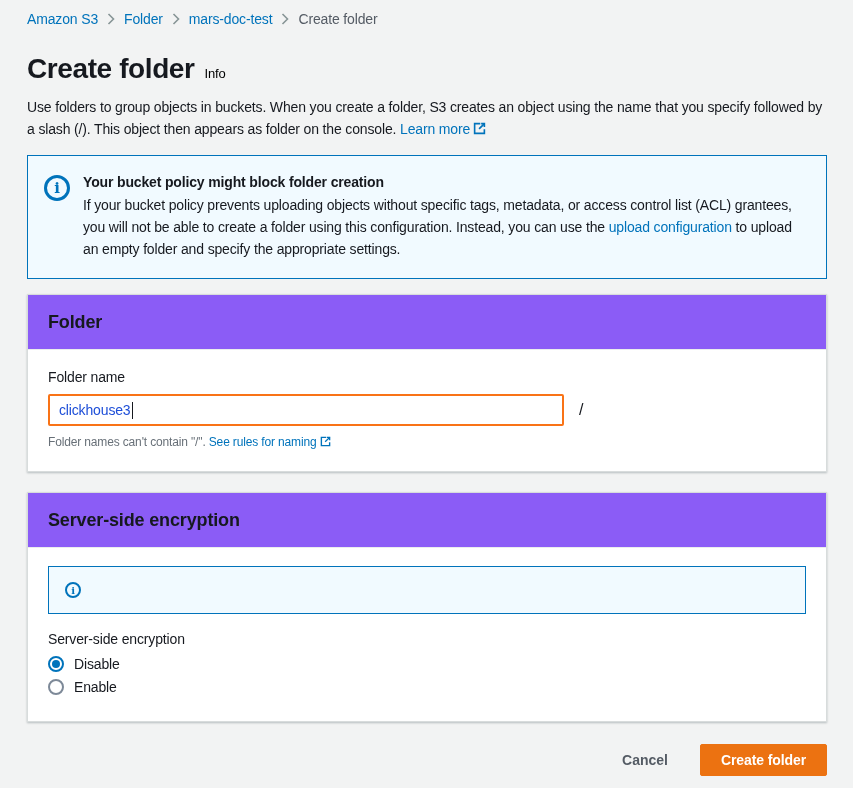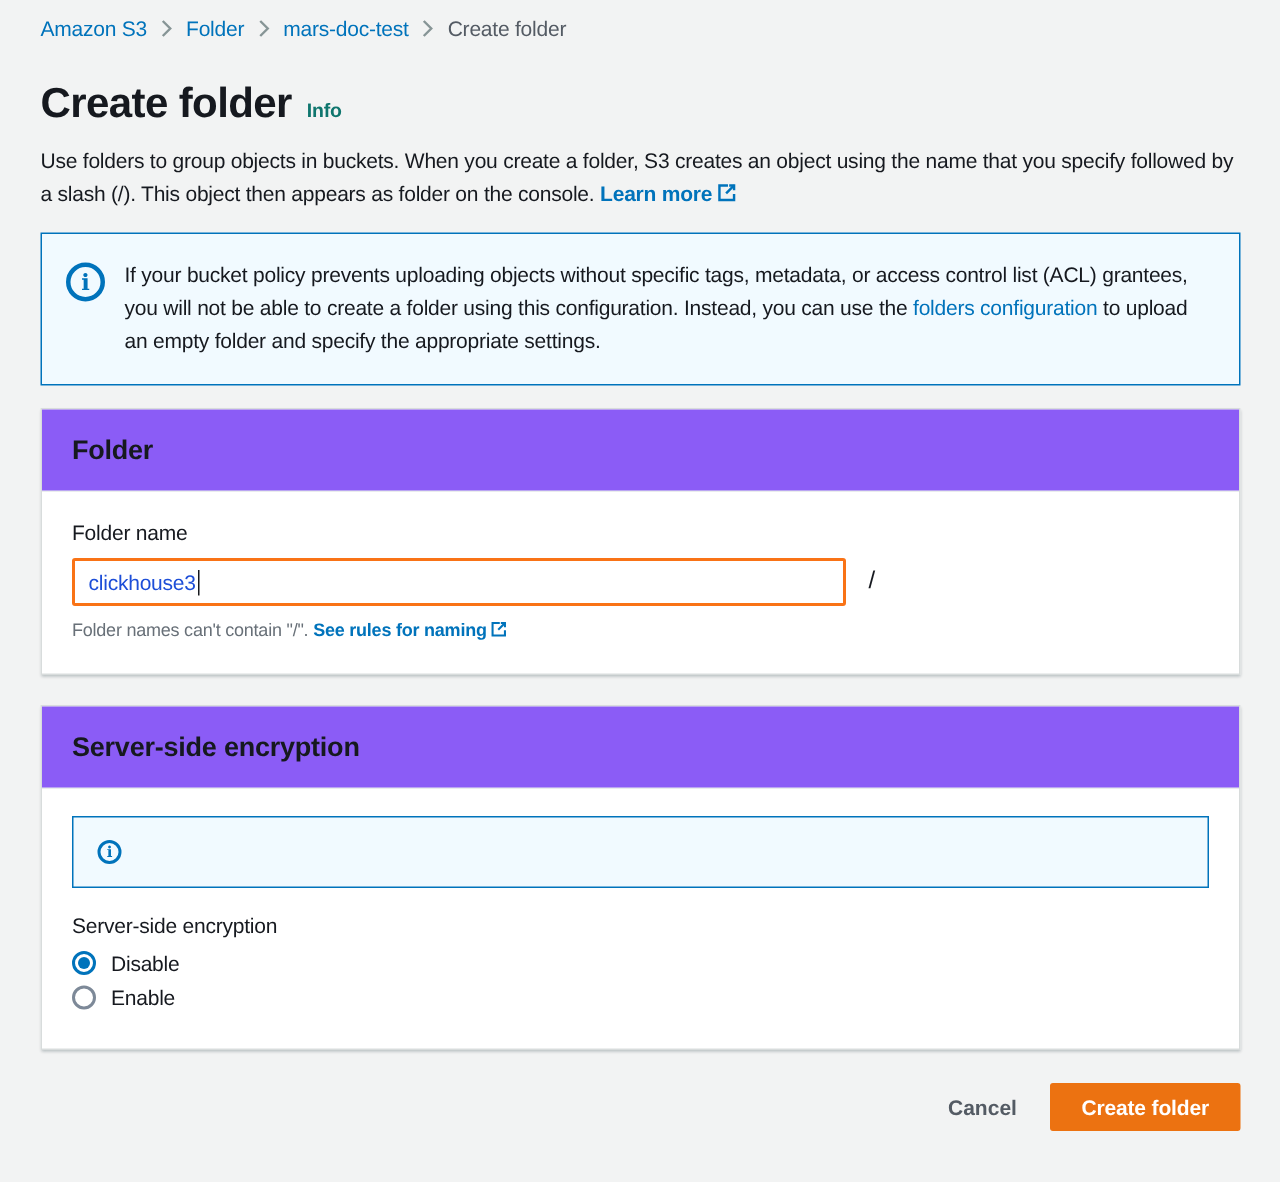--- a/index.html
+++ b/index.html
@@ -13,25 +13,25 @@
 
   
   .breadcrumb { padding-top:11px; display:flex; align-items:center; gap:9px; font-size:14px; }
   .breadcrumb a { color:#0073bb; text-decoration:none; cursor:pointer; }
   .breadcrumb .current { color:#545b64; }
   .crumb-sep { display:inline-flex; align-items:center; color:#879596; }
 
   
   .title-row { margin-top:25px; display:flex; align-items:baseline; gap:10px; }
   h1 { font-size:28px; line-height:34px; font-weight:700; letter-spacing:-0.4px; color:#16191f; }
-  .info-link { font-size:13px; font-weight:700; color:#0f766e; text-decoration:none; cursor:pointer; }
+  .info-link { font-size:13px; font-weight:400; color:#000000; text-decoration:none; cursor:pointer; }
 
   .intro { margin-top:10px; line-height:22px; max-width:804px; color:#16191f; }
   a.inline-link { color:#0073bb; text-decoration:none; cursor:pointer; }
-  a.inline-link.bold { font-weight:700; }
+  a.inline-link.bold { font-weight:400; }
   .ext-icon { display:inline-block; vertical-align:-1px; margin-left:3px; color:#0073bb; }
 
   
   .alert {
     margin-top:14px; background:#f1faff; border:1px solid #0073bb;
     padding:16px 16px 18px 16px; display:flex; align-items:flex-start; gap:13px;
   }
   .info-circle-lg {
     flex:0 0 auto; width:26px; height:26px; margin-top:3px;
     border:3px solid #0073bb; border-radius:50%;
@@ -84,21 +84,21 @@
   .radio-row { display:flex; align-items:flex-start; gap:10px; margin-top:7px; cursor:pointer; }
   .radio-dot { width:16px; height:16px; border-radius:50%; border:2px solid #7d8998; background:#fff; position:relative; flex:0 0 auto; }
   .radio-row.selected .radio-dot { border-color:#0073bb; }
   .radio-row.selected .radio-dot::after {
     content:""; position:absolute; left:2px; top:2px; width:8px; height:8px;
     border-radius:50%; background:#0073bb;
   }
   .radio-label { font-size:14px; color:#16191f; }
 
   
-  .footer { margin-top:22px; display:flex; justify-content:flex-end; align-items:center; gap:8px; }
+  .footer { margin-top:22px; display:flex; justify-content:flex-end; align-items:center; gap:18px; }
   .btn-link {
     background:transparent; border:none; color:#545b64; font-weight:700; font-size:14px;
     font-family:"Liberation Sans", sans-serif; padding:7px 14px; cursor:pointer;
   }
   .btn-primary {
     background:#ec7211; border:1px solid #ec7211; border-radius:2px; color:#ffffff;
     font-weight:700; font-size:14px; font-family:"Liberation Sans", sans-serif;
     padding:7px 20px; cursor:pointer; letter-spacing:-0.1px;
   }
 </style>
@@ -138,21 +138,22 @@
     <a class="inline-link bold">Learn more</a><span class="ext-icon"><svg width="13" height="13" viewBox="0 0 16 16" fill="none" stroke="currentColor" stroke-width="2">
           <path d="M10 2h4v4"></path>
           <path d="M14 2L7.5 8.5"></path>
           <path d="M14 9v5H2V2h7"></path>
         </svg></span>
   </p>
 
   <div class="alert">
     <span class="info-circle-lg">i</span>
     <div>
-      <div class="alert-body"><span>If your bucket policy prevents uploading objects without specific tags, metadata, or access control list (ACL) grantees, you will not be able to create a folder using this configuration. Instead, you can use the </span><a class="inline-link">folders configuration</a><span> to upload an empty folder and specify the appropriate settings.</span></div>
+      <div class="alert-title">Your bucket policy might block folder creation</div>
+      <div class="alert-body"><span>If your bucket policy prevents uploading objects without specific tags, metadata, or access control list (ACL) grantees, you will not be able to create a folder using this configuration. Instead, you can use the </span><a class="inline-link">upload configuration</a><span> to upload an empty folder and specify the appropriate settings.</span></div>
     </div>
   </div>
 
   <section class="card">
     <div class="card-header">
       <h2>Folder</h2>
     </div>
     <div class="card-body">
       <div class="field-label">Folder name</div>
       <div class="input-row">

